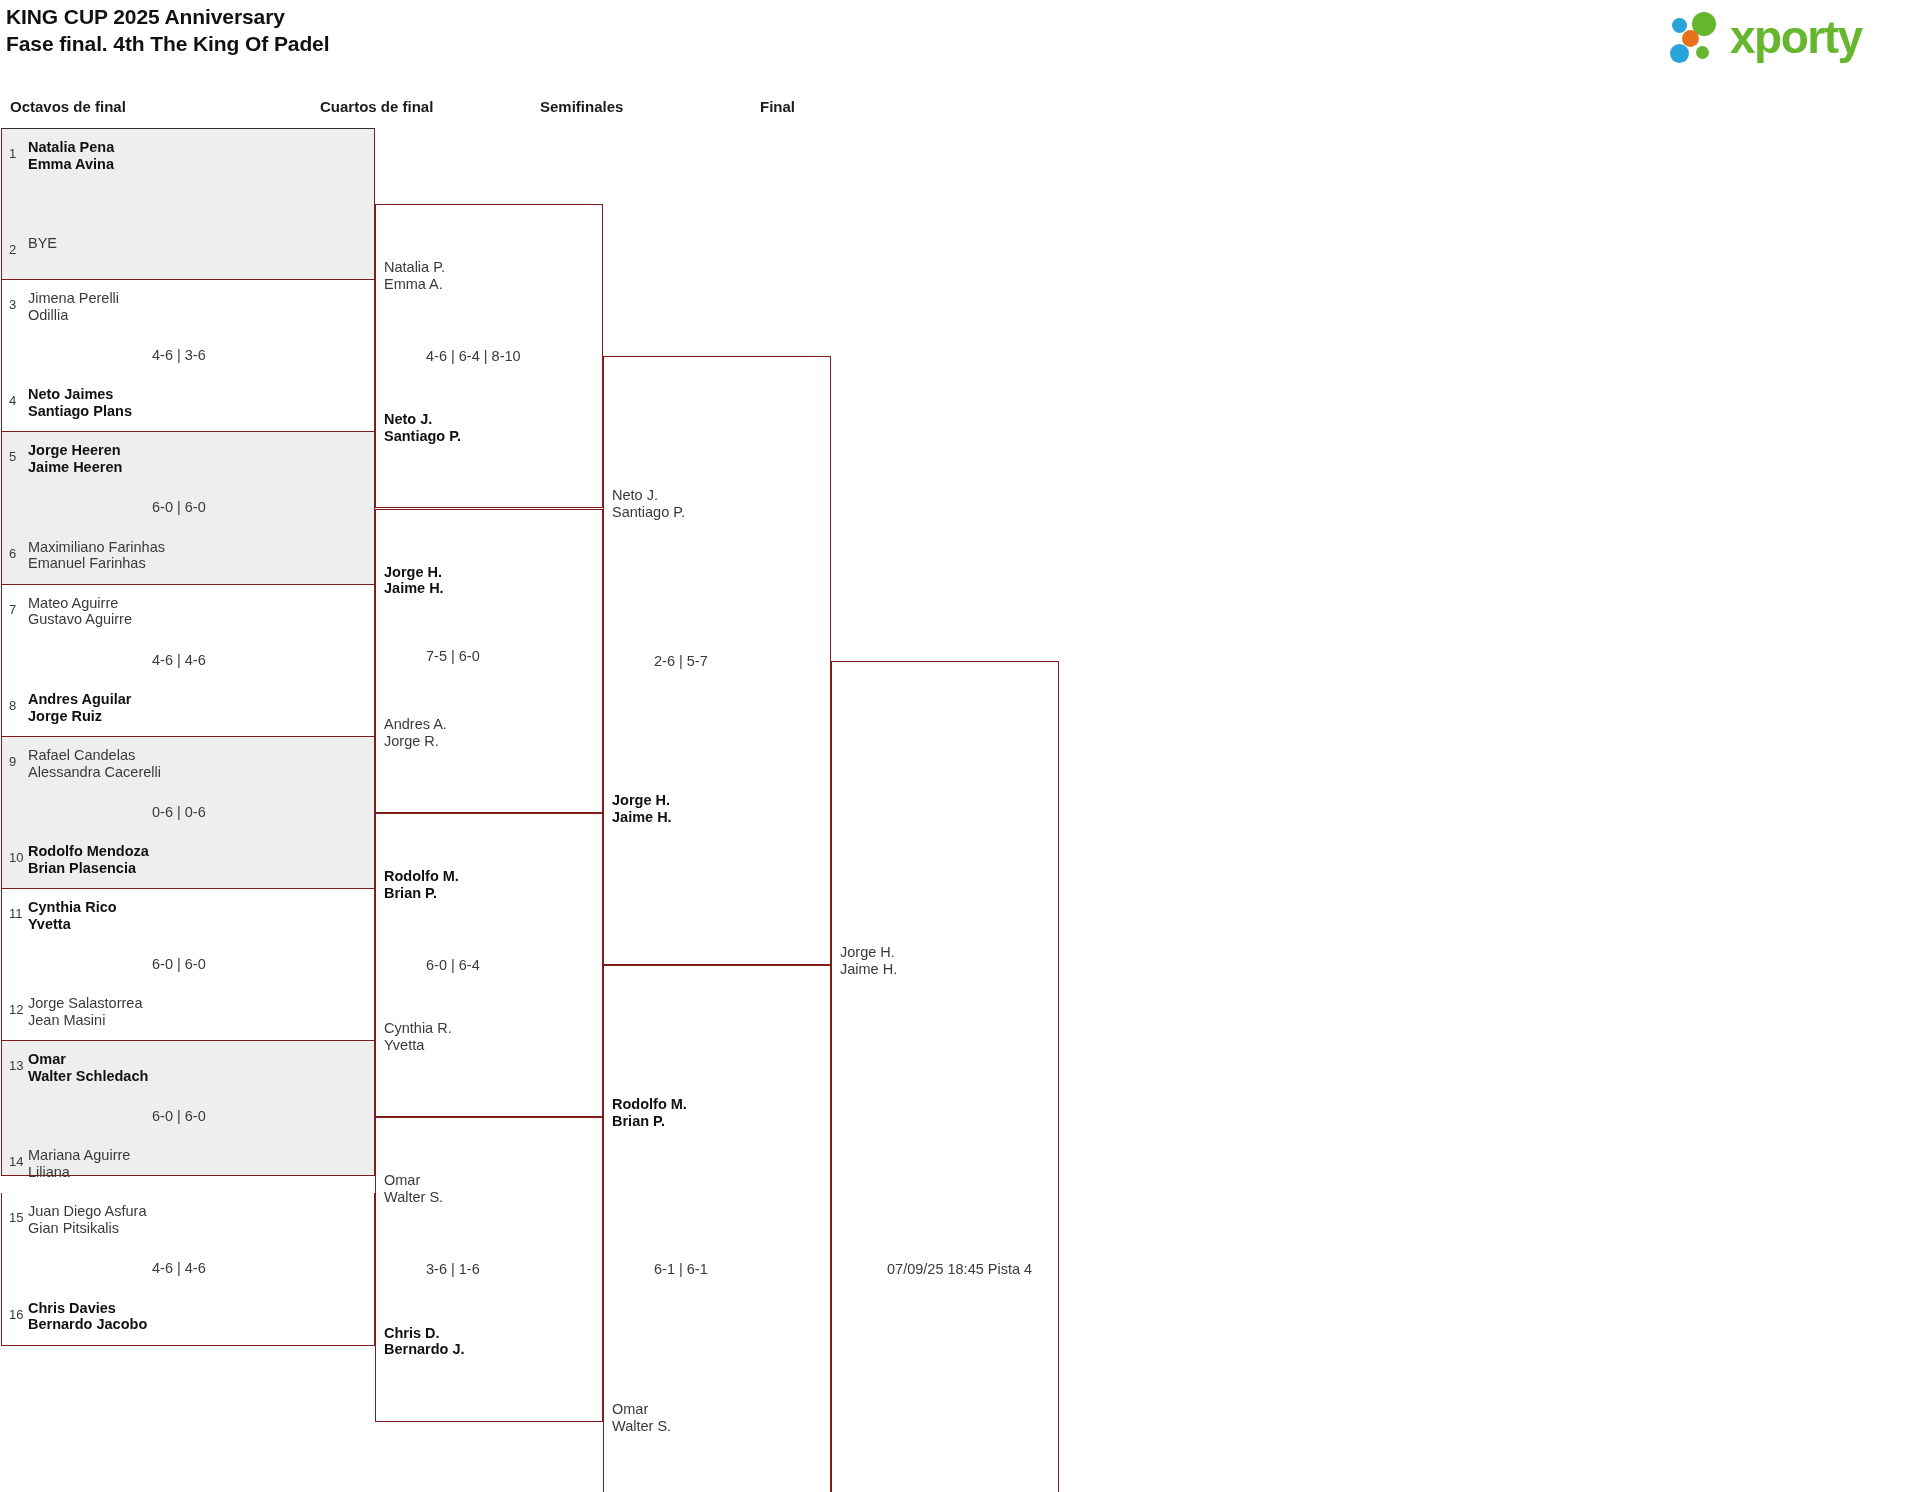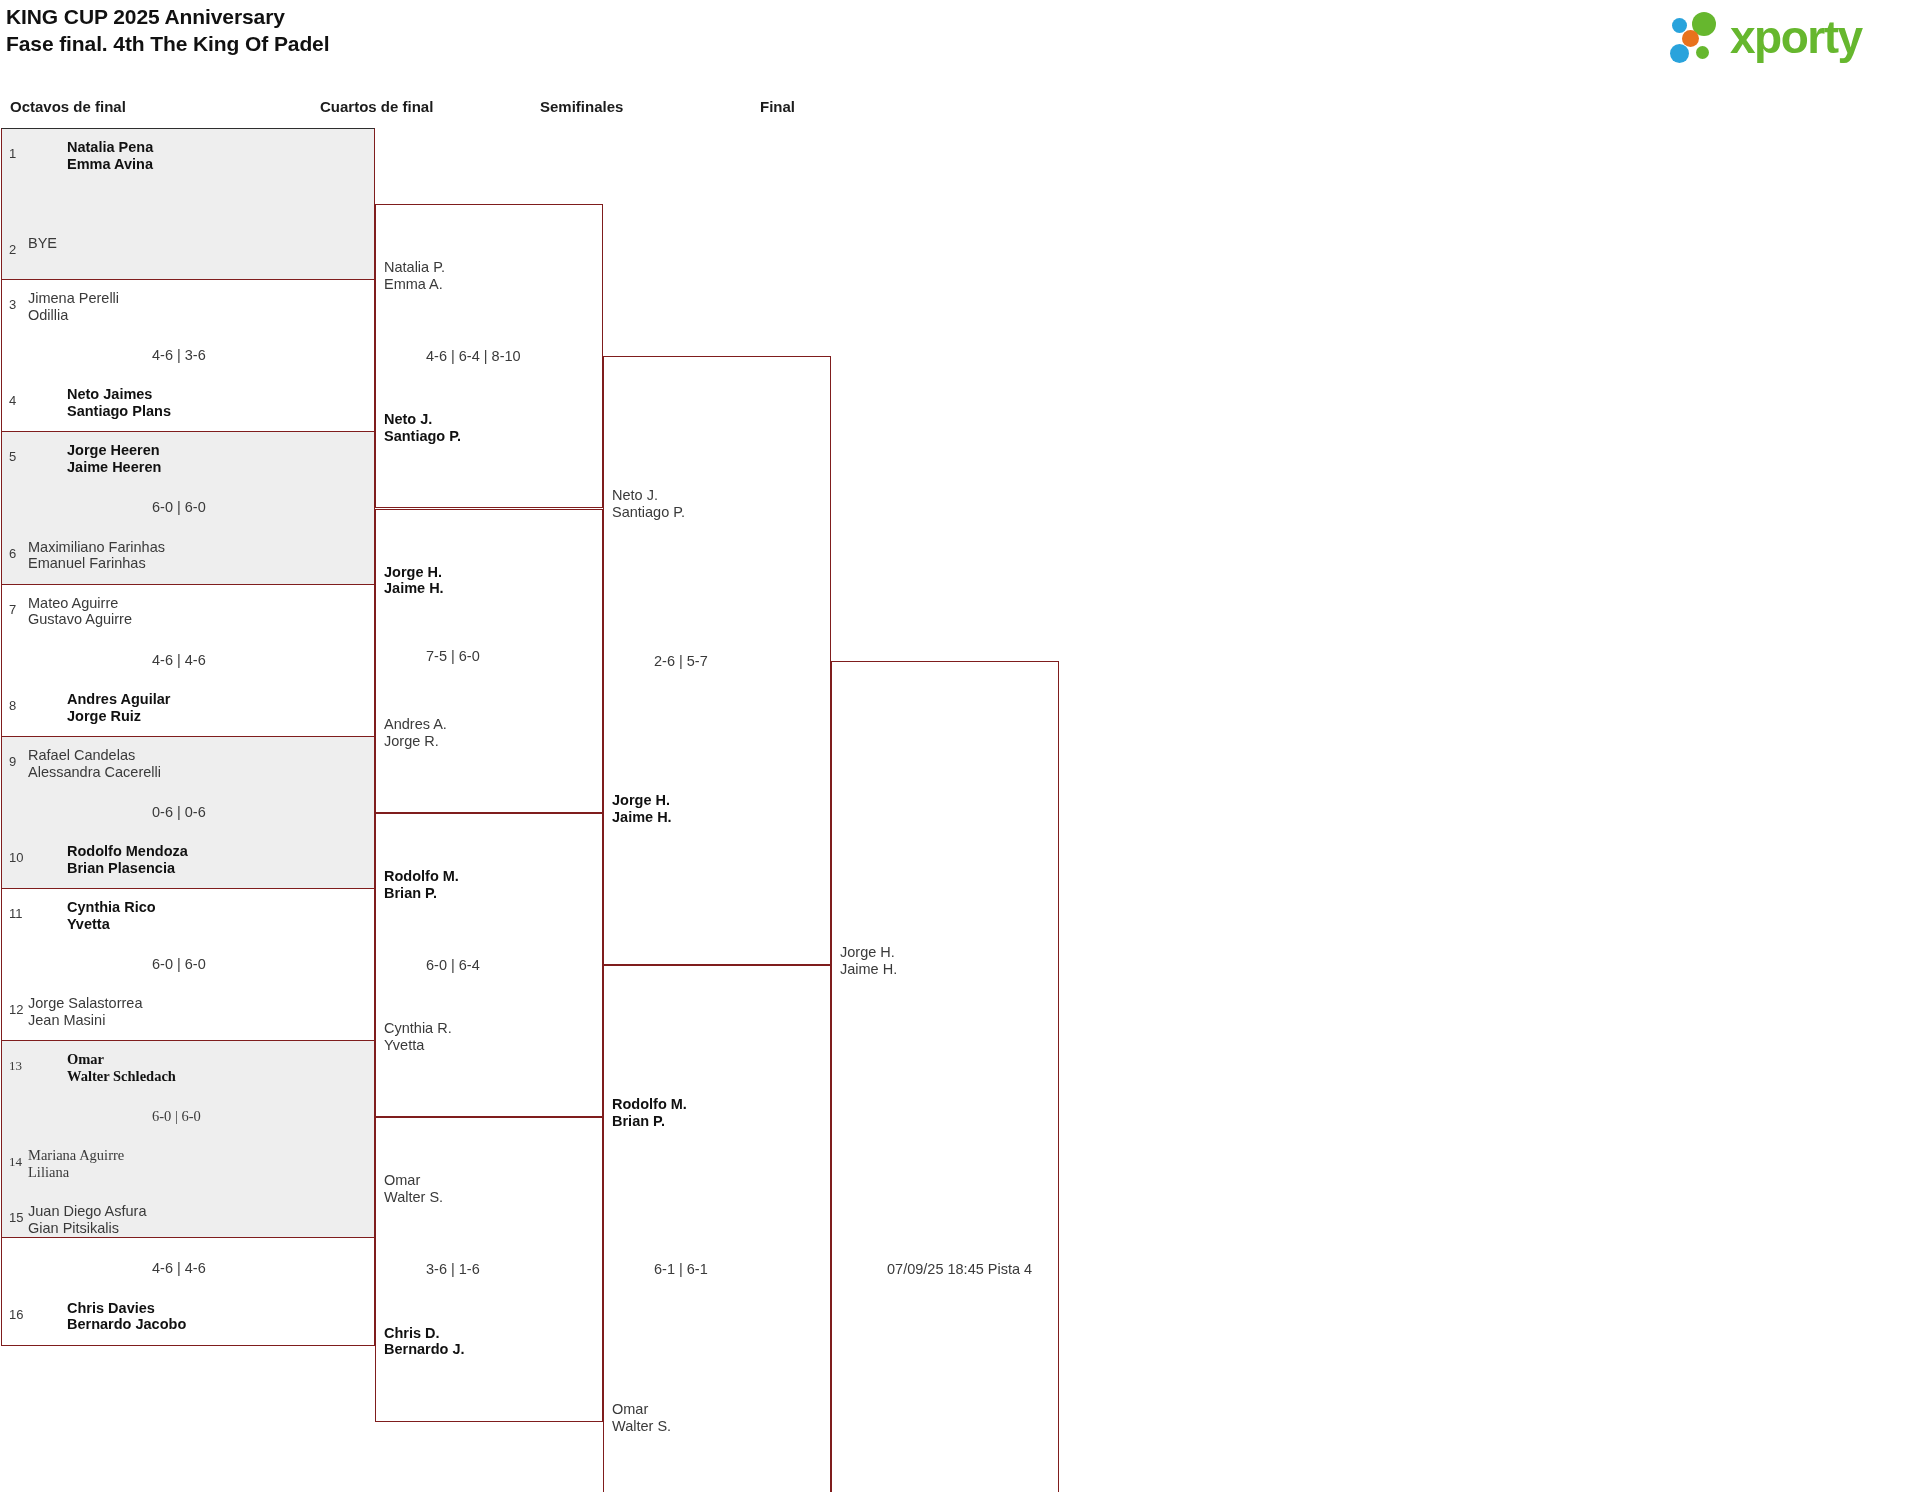--- a/index.html
+++ b/index.html
@@ -41,21 +41,21 @@
   .match.r1.first { border-top:1px solid #2e2e2e; }
   .match.shaded { background:#eeeeee; }
   .seed {
     position:absolute; left:7px; font-size:13px; color:#3a3a3a; line-height:1.1;
   }
   .names {
     position:absolute; left:26px; right:4px;
     font-size:14.5px; line-height:1.16; color:#3a3a3a;
     white-space:nowrap;
   }
-  .names.win { color:#111; font-weight:700;margin-left:39px; }
+  .names.win { color:#111; font-weight:700; }
   .names .ln { display:block; }
 
   .score {
     position:absolute; font-size:14.5px; color:#3a3a3a; white-space:nowrap;
   }
 
   
   .entry {
     position:absolute; font-size:14.5px; line-height:1.16; color:#3a3a3a; white-space:nowrap;
   }
@@ -162,21 +162,21 @@
         <span class="ln">Cynthia Rico</span>
         <span class="ln">Yvetta</span>
       </div>
       <div class="seed" style="top:114.19999999999999px;">12</div>
       <div class="names" style="top:106.19999999999999px;">
         <span class="ln">Jorge Salastorrea</span>
         <span class="ln">Jean Masini</span>
       </div>
       <div class="score" style="left:150px; top:67.1px;">6-0 | 6-0</div>
     </div>
-    <div class="match r1 shaded" style="left:1px; top:1041.1999999999998px; width:374px; height:197px;font-family:Liberation Serif, serif;">
+    <div class="match r1 shaded" style="left:1px; top:1041.1999999999998px; width:374px; height:135px;">
       <div class="seed" style="top:18px;">13</div>
       <div class="names win" style="top:10px;">
         <span class="ln">Omar</span>
         <span class="ln">Walter Schledach</span>
       </div>
       <div class="seed" style="top:114.19999999999999px;">14</div>
       <div class="names" style="top:106.19999999999999px;">
         <span class="ln">Mariana Aguirre</span>
         <span class="ln">Liliana</span>
       </div>

